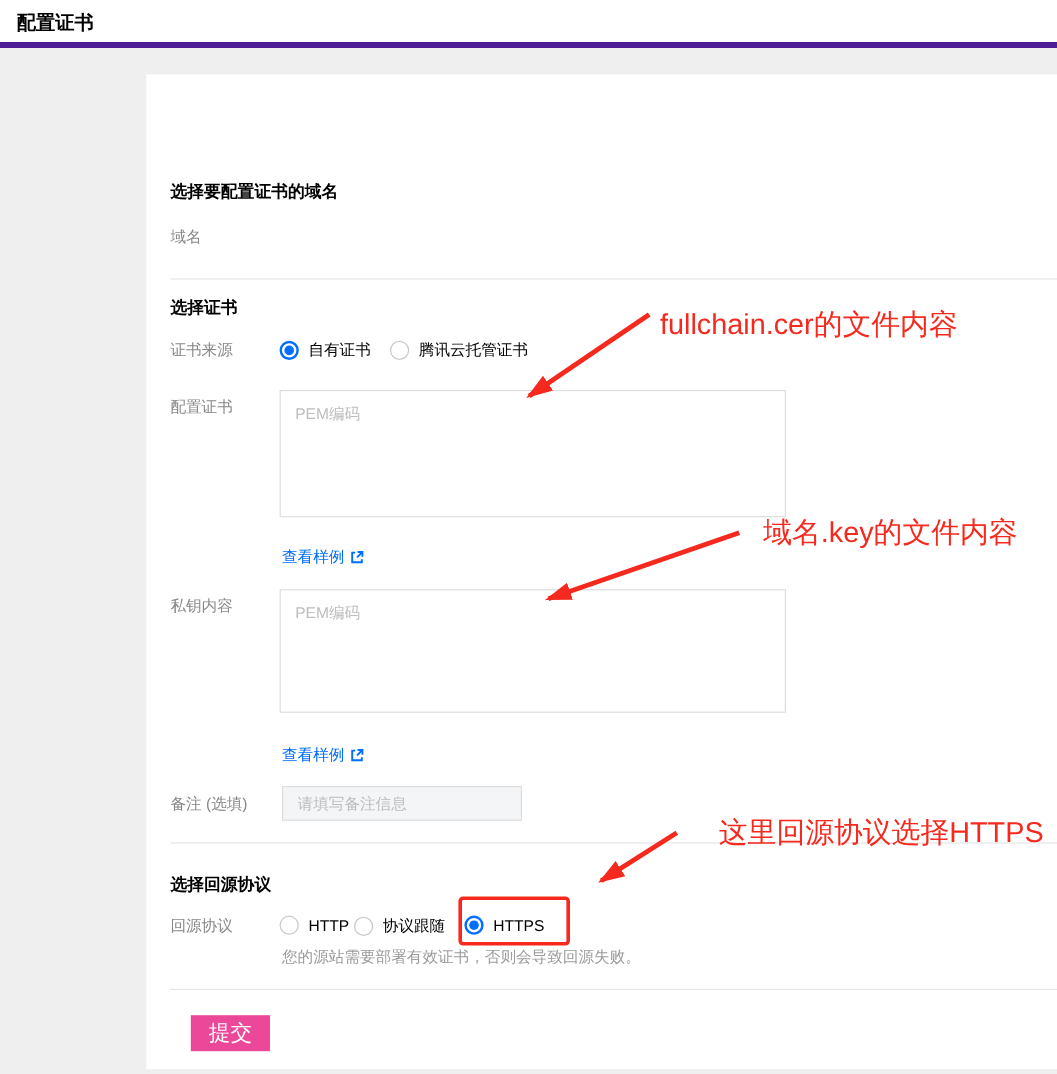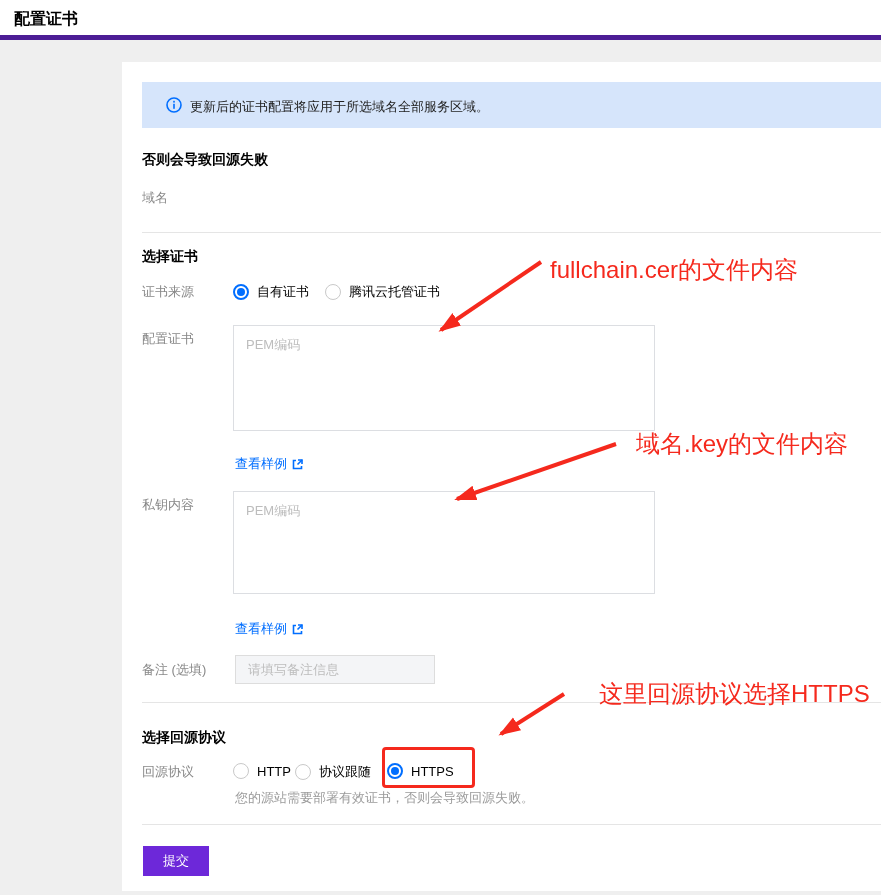--- a/index.html
+++ b/index.html
@@ -39,50 +39,42 @@
   .rad.sel { border:2px solid #006eff; }
   .rad.sel::after { content:""; position:absolute; left:2px; top:2px; width:8px;
     height:8px; border-radius:50%; background:#006eff; }
   .rlab { margin-left:8px; font-size:13px; color:#000; white-space:nowrap; }
 
   .link { position:absolute; display:flex; align-items:center; gap:4px;
     font-size:13px; color:#006eff; cursor:pointer; text-decoration:none; }
 
   .helper { position:absolute; left:113px; font-size:13px; color:#9b9b9b; }
 
-  .submit { position:absolute; left:21px; top:784px; width:66px; height:30px;
-    background:#6d28d9; color:#fff; font-size:13px; border:none; cursor:pointer;
+  .submit { position:absolute; left:37px; top:784px; width:66px; height:30px;
+    background:#ec4899; color:#fff; font-size:18px; border:none; cursor:pointer;
     font-family:inherit; }
 
   
   .ann { position:absolute; color:#f5291d; font-size:24px; white-space:nowrap; z-index:5; }
   .redbox { position:absolute; left:382px; top:747px; width:93px; height:41px;
     border:3px solid #f5291d; border-radius:4px; z-index:4; pointer-events:none; }
   #arrows { position:absolute; left:0; top:0; width:881px; height:895px;
     z-index:4; pointer-events:none; }
 </style>
 </head>
 <body>
 
 <div class="topbar">
   <div class="title">配置证书</div>
 </div>
 
 <div class="card">
 
-  <div class="banner">
-    <svg class="ic" viewBox="0 0 16 16">
-      <circle cx="8" cy="8" r="7" fill="none" stroke="#006eff" stroke-width="1.6"></circle>
-      <rect x="7.2" y="6.8" width="1.6" height="5" fill="#006eff"></rect>
-      <rect x="7.2" y="3.8" width="1.6" height="1.8" fill="#006eff"></rect>
-    </svg>
-    <div class="txt">更新后的证书配置将应用于所选域名全部服务区域。</div>
-  </div>
 
-  <div class="h" style="top:89px">否则会导致回源失败</div>
+  <div class="h" style="top:89px">选择要配置证书的域名</div>
 
   <div class="lbl" style="top:127px">域名</div>
 
   <div class="divider" style="top:170px"></div>
 
   <div class="h" style="top:186px">选择证书</div>
 
   <div class="lbl" style="top:221px">证书来源</div>
   <div class="radio-item" style="left:111px; top:221px">
     <span class="rad sel"></span>

